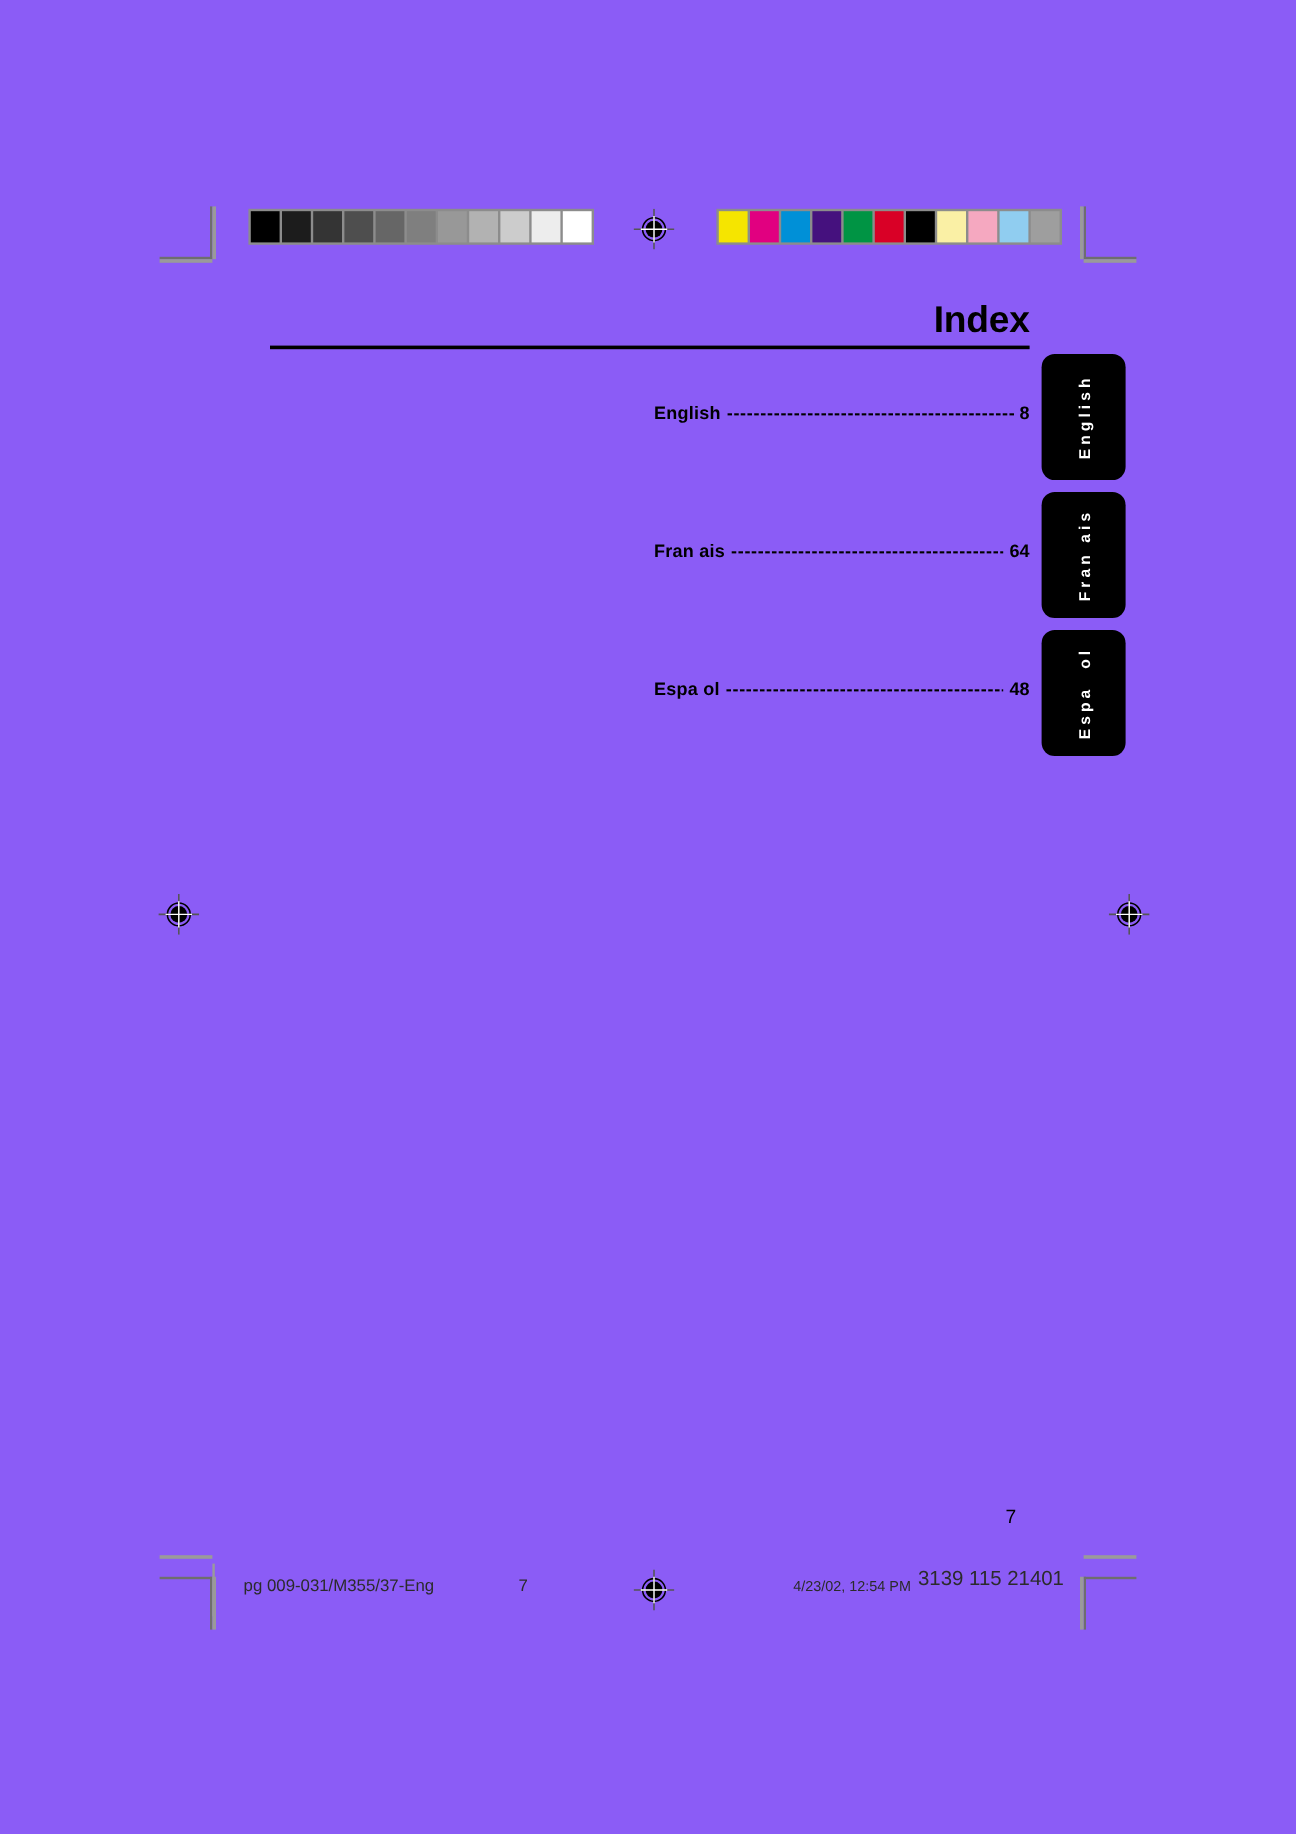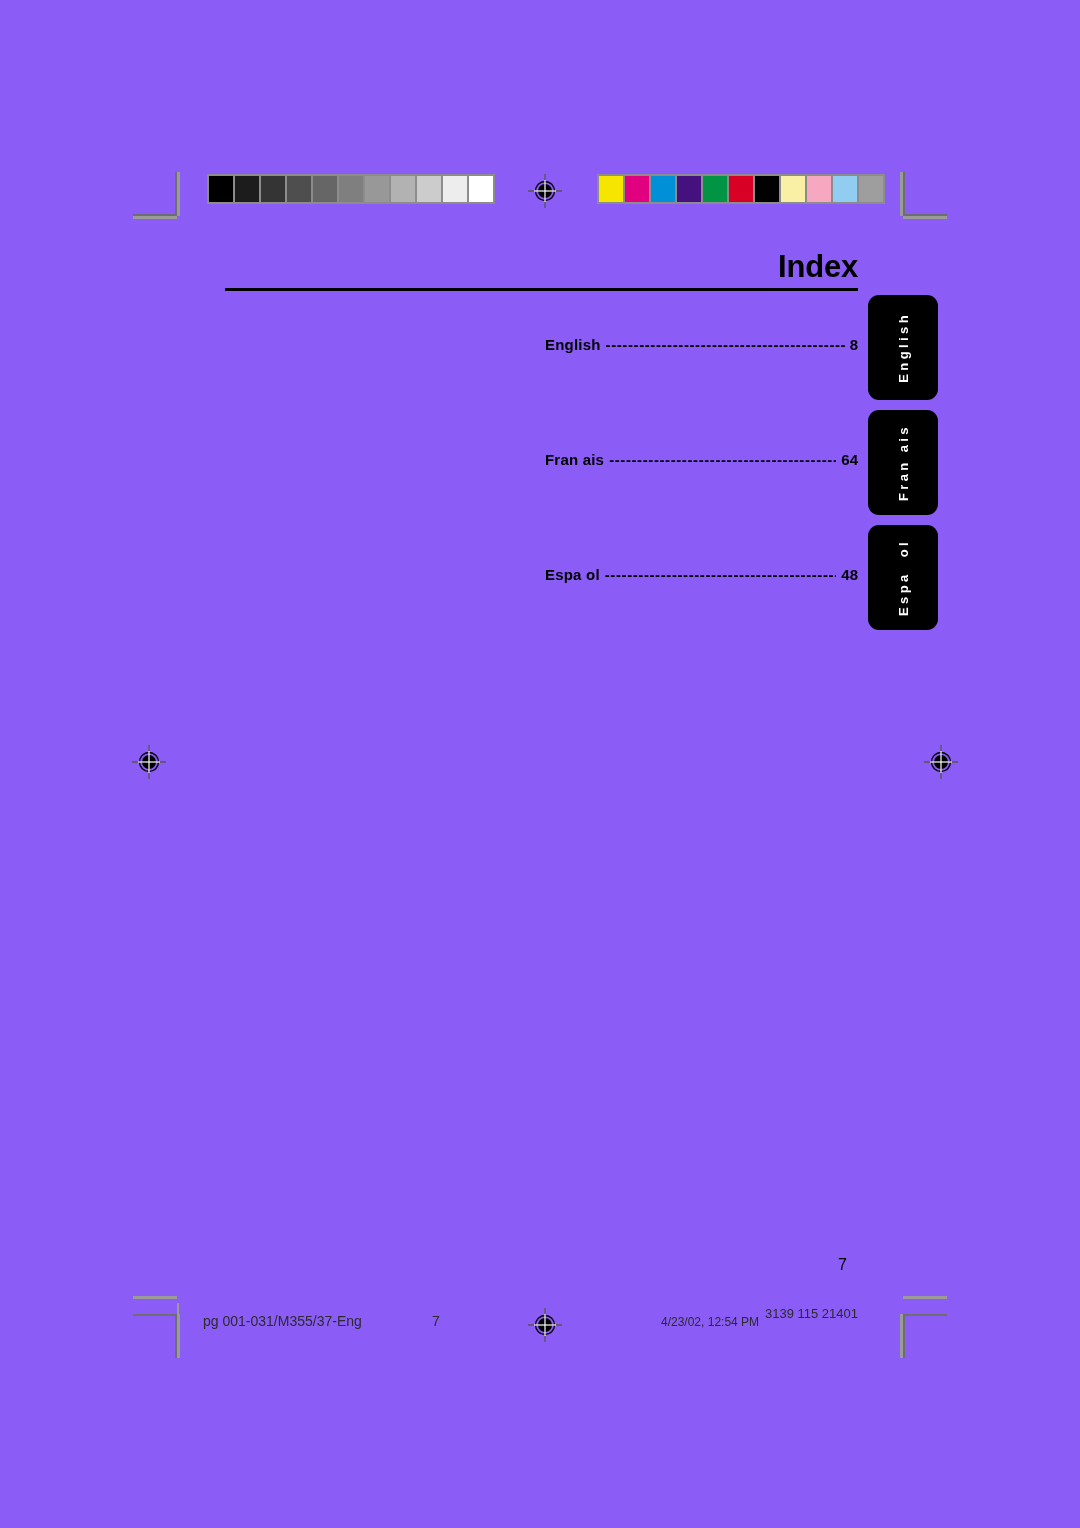--- a/index.html
+++ b/index.html
@@ -184,21 +184,21 @@
     background: #9a9a9a;
   }
   .slug {
     position: absolute;
     color: #2b2b2b;
     white-space: nowrap;
   }
   #slug-file { left: 203px; top: 1313px; font-size: 14px; }
   #slug-pageno { left: 432px; top: 1313px; font-size: 14px; }
   #slug-date { left: 661px; top: 1315px; font-size: 12px; }
-  #slug-code { left: 765px; top: 1306px; font-size: 13px; }
+  #slug-code { left: 765px; top: 1306px; font-size: 17px; }
 </style>
 </head>
 <body>
 
 <div id="page">
 
   <div class="crop-corner" id="crop-tl">
     <div class="v"></div>
     <div class="h"></div>
   </div>
@@ -319,18 +319,18 @@
   <div class="tab" id="tab-francais">
     <span class="tab-text">Fran ais</span>
   </div>
   <div class="tab" id="tab-espanol">
     <span class="tab-text">Espa  ol</span>
   </div>
 
   <div id="folio">7</div>
 
   <div id="slug-rule"></div>
-  <div class="slug" id="slug-file">pg 001-031/M355/37-Eng</div>
+  <div class="slug" id="slug-file">pg 009-031/M355/37-Eng</div>
   <div class="slug" id="slug-pageno">7</div>
   <div class="slug" id="slug-date">4/23/02, 12:54 PM</div>
   <div class="slug" id="slug-code">3139 115 21401</div>
 
 </div>
 
 </body></html>

